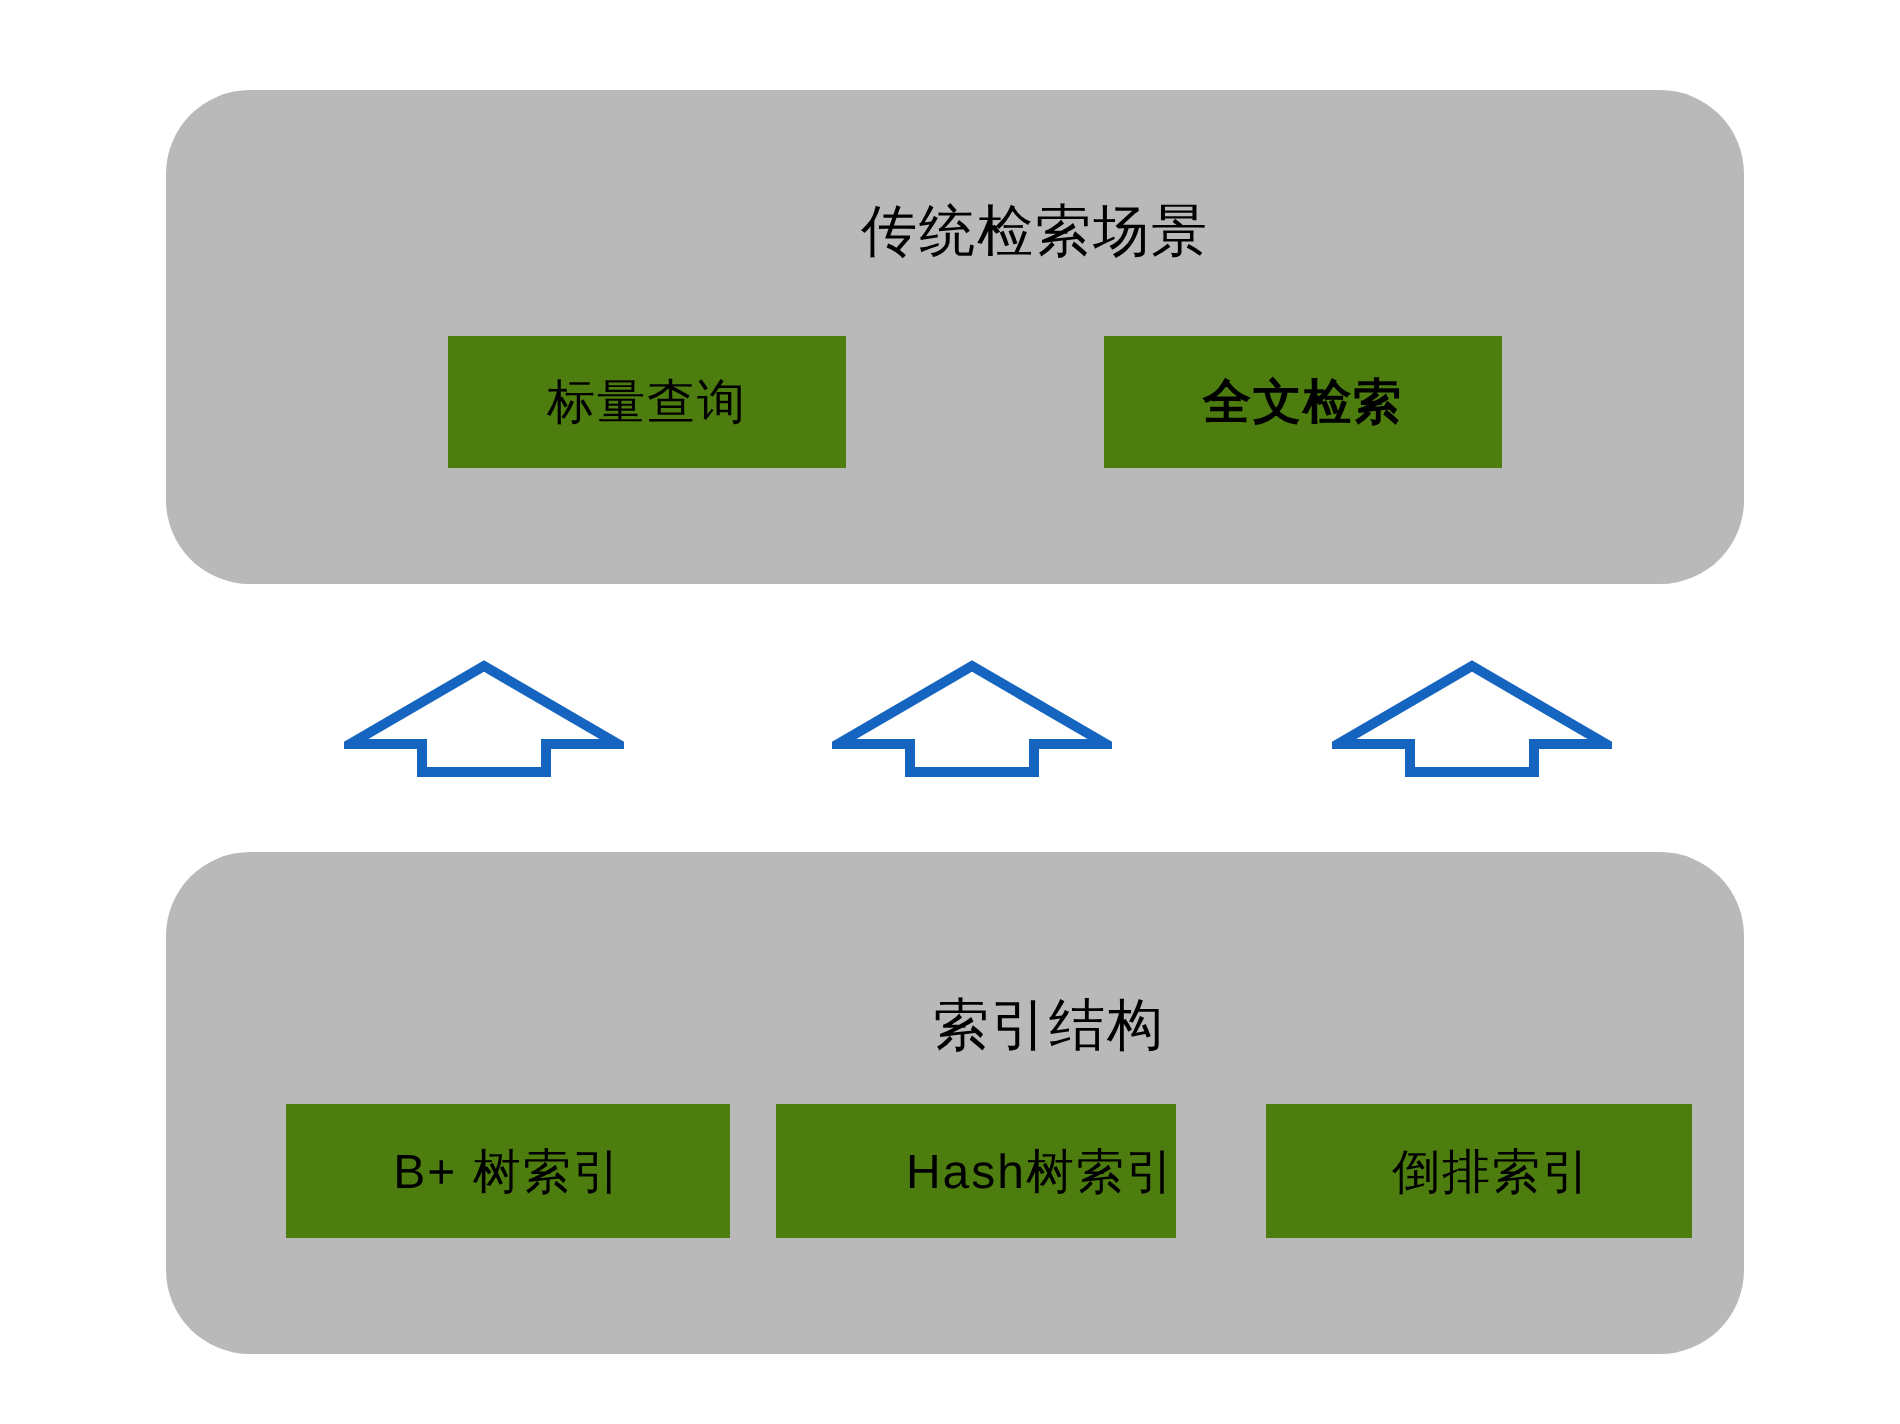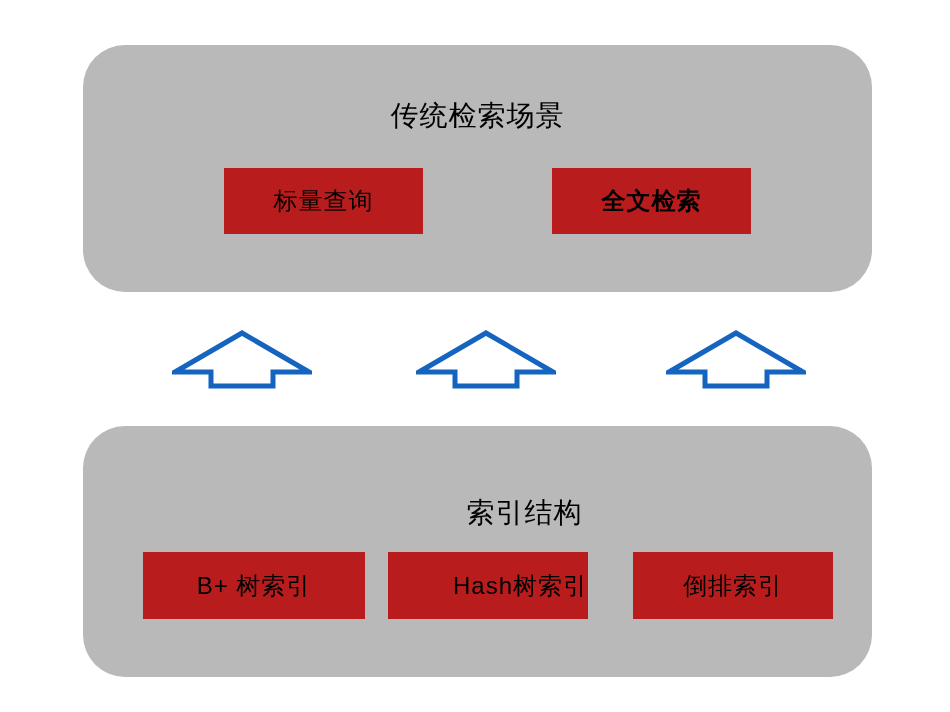--- a/index.html
+++ b/index.html
@@ -27,40 +27,40 @@
 
   .panel-title {
     position: absolute;
     left: 0;
     width: 100%;
     text-align: center;
     font-size: 28px;
     letter-spacing: 1px;
     color: #000000;
   }
-  #top-panel .panel-title { top: 52px; }
+  #top-panel .panel-title { top: 52px; padding-left: 40px; }
   #bottom-panel .panel-title { top: 68px; padding-left: 47px; }
 
   .obox {
     position: absolute;
-    background: #b91c1c;
+    background: #4d7c0f;
     display: flex;
     align-items: center;
     justify-content: center;
     font-size: 24px;
     letter-spacing: 1px;
     color: #000000;
   }
   
   #tbox-0 { left: 141px; top: 123px; width: 199px; height: 66px; }
   #tbox-1 { left: 469px; top: 123px; width: 199px; height: 66px; font-weight: bold; }
   
   #bbox-0 { left: 60px;  top: 126px; width: 222px; height: 67px; }
   #bbox-1 { left: 305px; top: 126px; width: 200px; height: 67px; justify-content: flex-end; }
-  #bbox-2 { left: 550px; top: 126px; width: 200px; height: 67px; }
+  #bbox-2 { left: 550px; top: 126px; width: 200px; height: 67px; padding-left: 13px; }
 
   .arrow {
     position: absolute;
     top: 330px;
     width: 140px;
     height: 60px;
   }
   #arrow-0 { left: 172px; }
   #arrow-1 { left: 416px; }
   #arrow-2 { left: 666px; }

